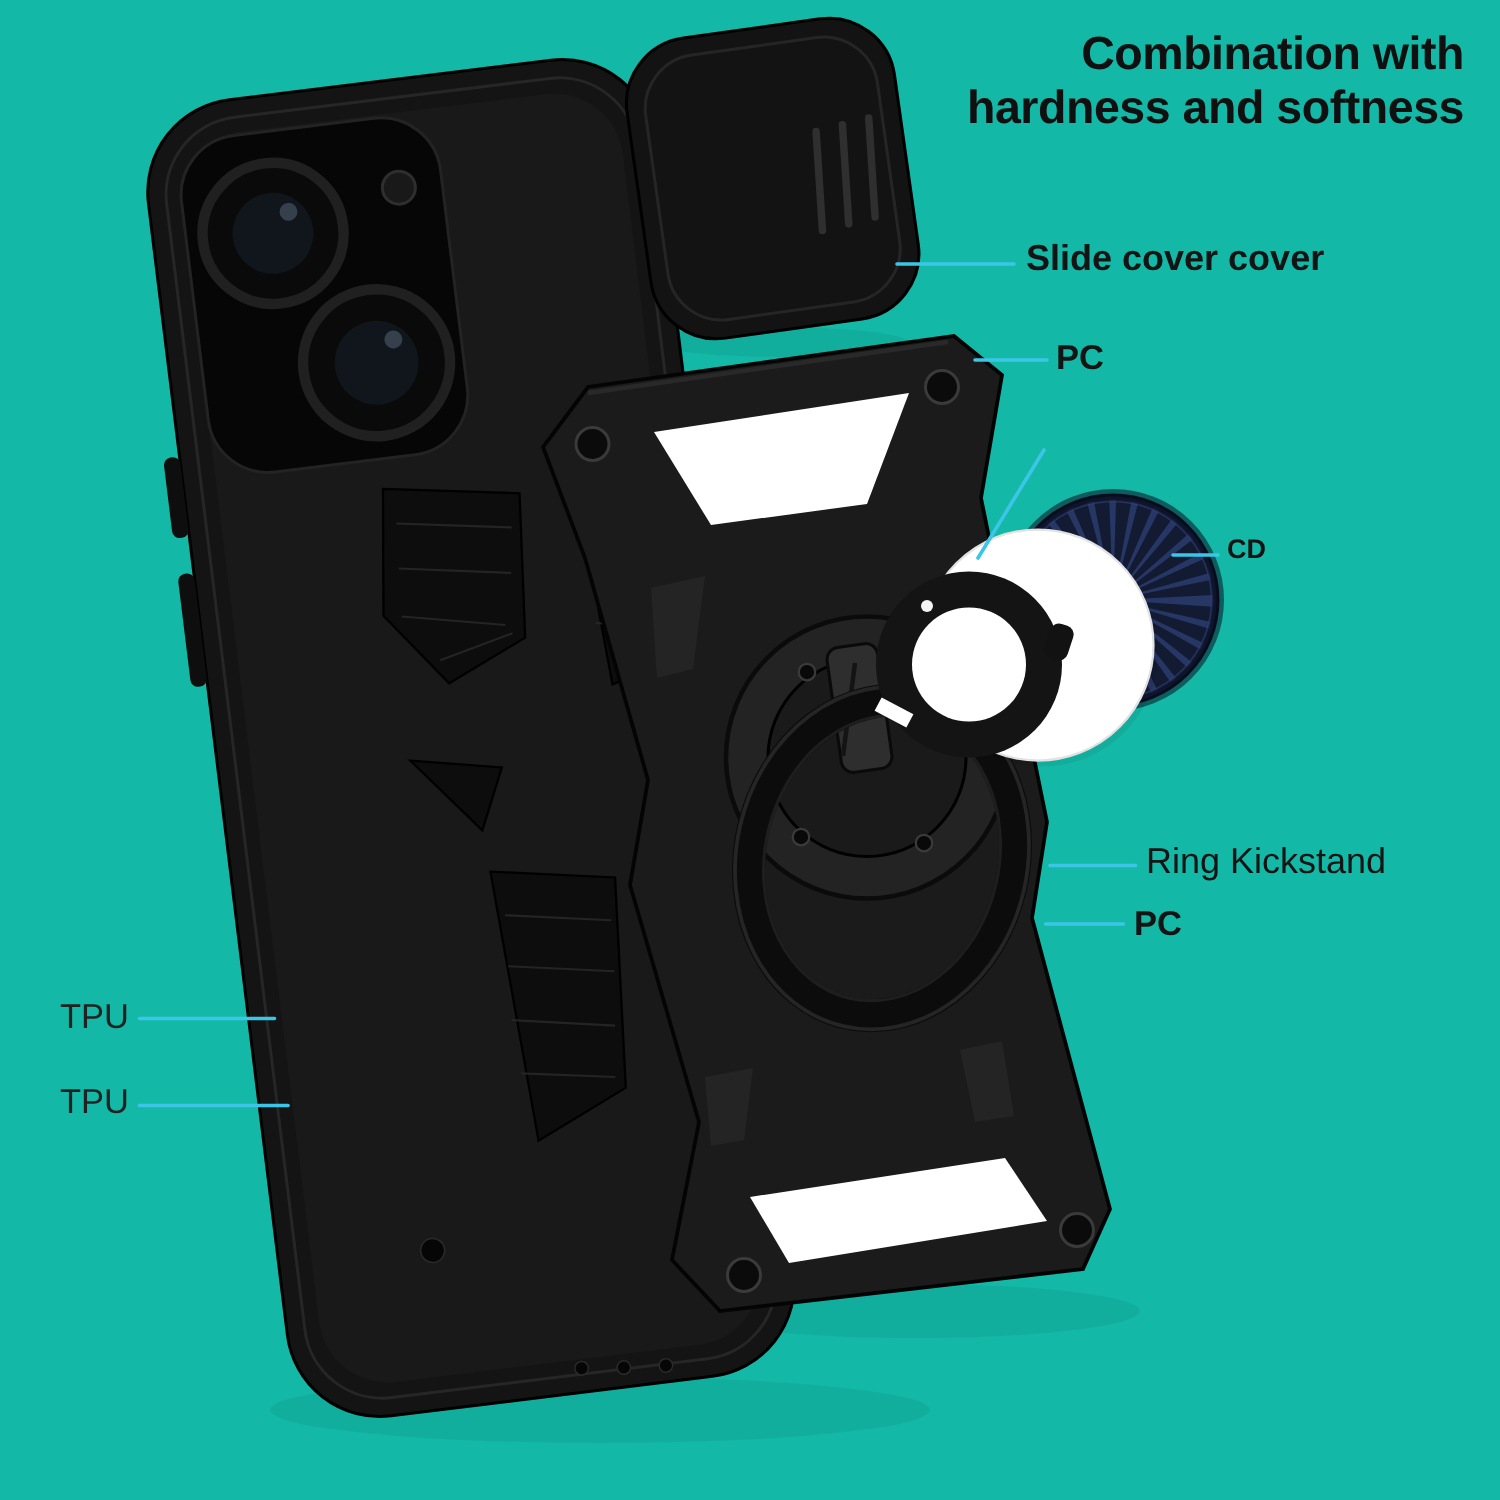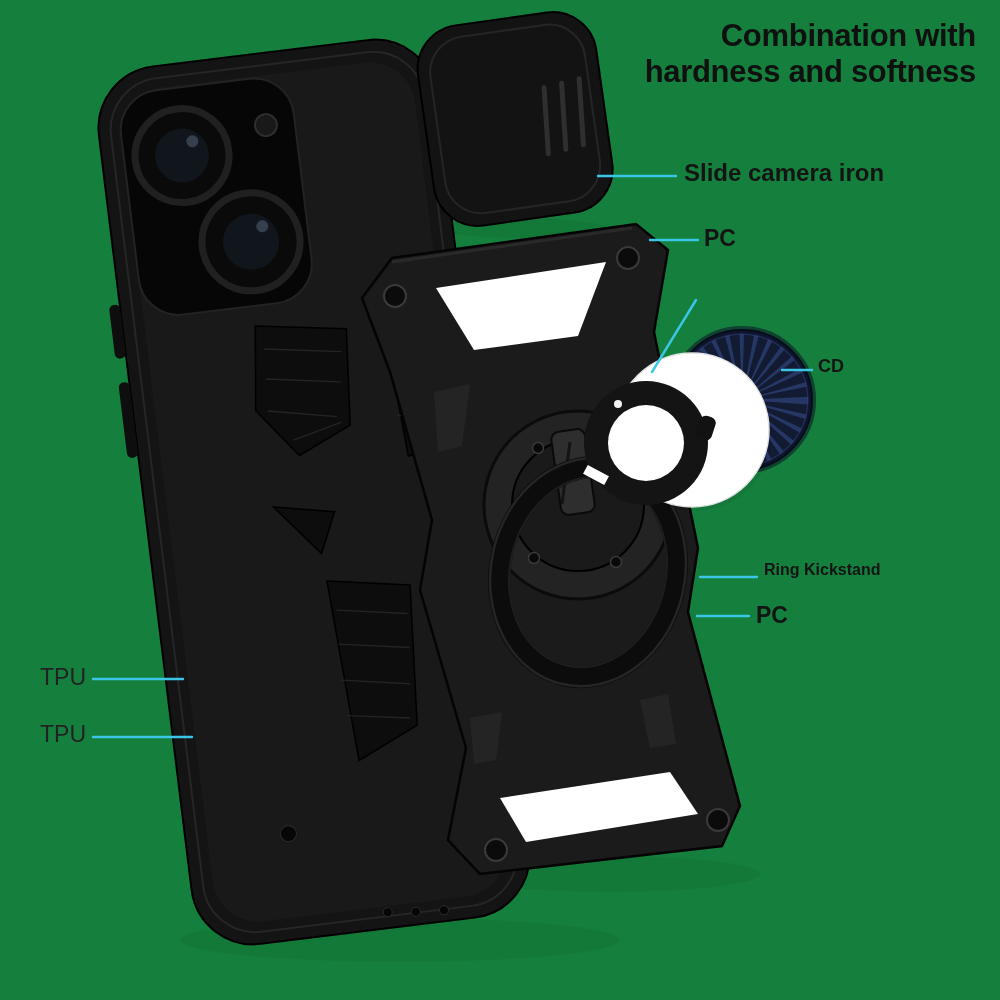--- a/index.html
+++ b/index.html
@@ -5,21 +5,21 @@
   html, body {
     margin: 0;
     padding: 0;
     background: #ffffff;
     font-family: "Liberation Sans", sans-serif;
   }
   .page {
     position: relative;
     width: 1000px;
     height: 1000px;
-    background: #15803d;
+    background: #14b8a6;
     overflow: hidden;
   }
   .stage {
     position: absolute;
     left: 0;
     top: 0;
     width: 1000px;
     height: 1000px;
   }
   .headline {
@@ -35,21 +35,21 @@
   }
   .callout {
     position: absolute;
     color: #141414;
     white-space: nowrap;
   }
   .lbl-slide      { left: 684px; top: 159px; font-size: 24px; font-weight: 700; }
   .lbl-pc-top     { left: 704px; top: 225px; font-size: 23px; font-weight: 600; }
   .lbl-magnetic   { left: 703px; top: 282px; font-size: 24px; font-weight: 700; }
   .lbl-cd         { left: 818px; top: 356px; font-size: 18px; font-weight: 600; }
-  .lbl-ring       { left: 764px; top: 561px; font-size: 16px; font-weight: 700; }
+  .lbl-ring       { left: 764px; top: 561px; font-size: 24px; font-weight: 400; }
   .lbl-pc-bottom  { left: 756px; top: 602px; font-size: 23px; font-weight: 600; }
   .lbl-tpu-upper  { left: 40px;  top: 664px; font-size: 23px; font-weight: 500; color: #222; }
   .lbl-tpu-lower  { left: 40px;  top: 721px; font-size: 23px; font-weight: 500; color: #222; }
 </style>
 </head>
 <body>
 
 <div class="page">
 
   <svg class="stage" width="1000" height="1000" viewBox="0 0 1000 1000">
@@ -175,21 +175,21 @@
       <line x1="93" y1="679" x2="183" y2="679"></line>
       <line x1="93" y1="737" x2="192" y2="737"></line>
     </g>
   </svg>
 
   <div class="headline">
     <span>Combination with</span><br>
     <span>hardness and softness</span>
   </div>
 
-  <div class="callout lbl-slide">Slide camera iron</div>
+  <div class="callout lbl-slide">Slide cover cover</div>
   <div class="callout lbl-pc-top">PC</div>
   <div class="callout lbl-cd">CD</div>
   <div class="callout lbl-ring">Ring Kickstand</div>
   <div class="callout lbl-pc-bottom">PC</div>
   <div class="callout lbl-tpu-upper">TPU</div>
   <div class="callout lbl-tpu-lower">TPU</div>
 
 </div>
 
 </body></html>

